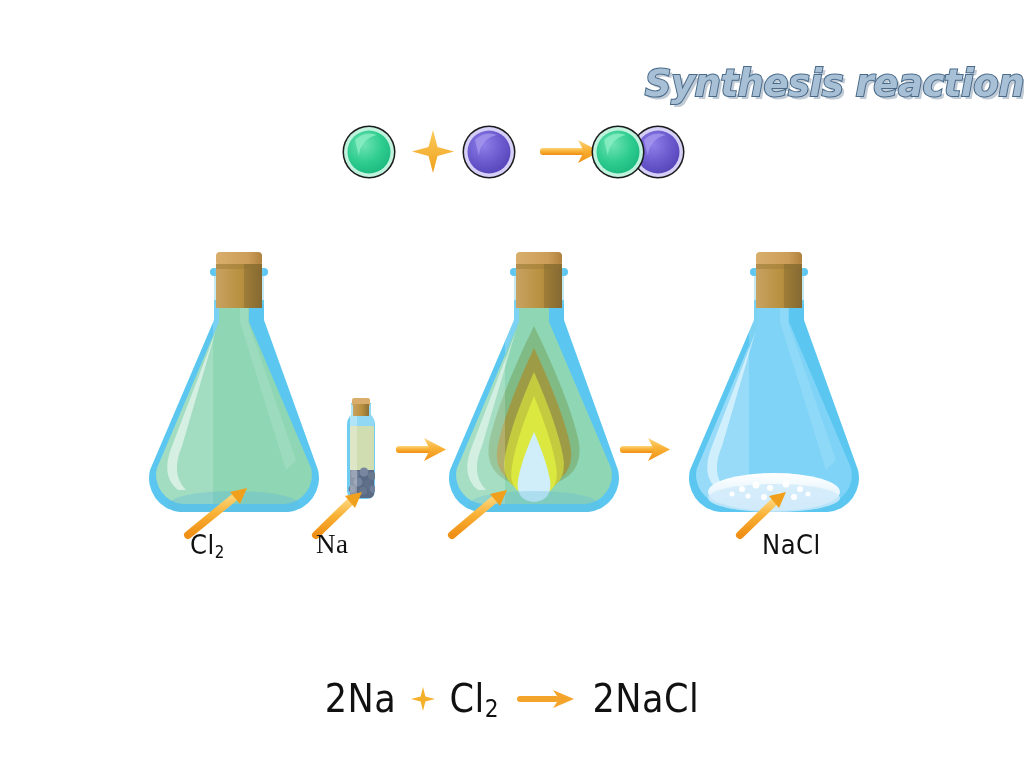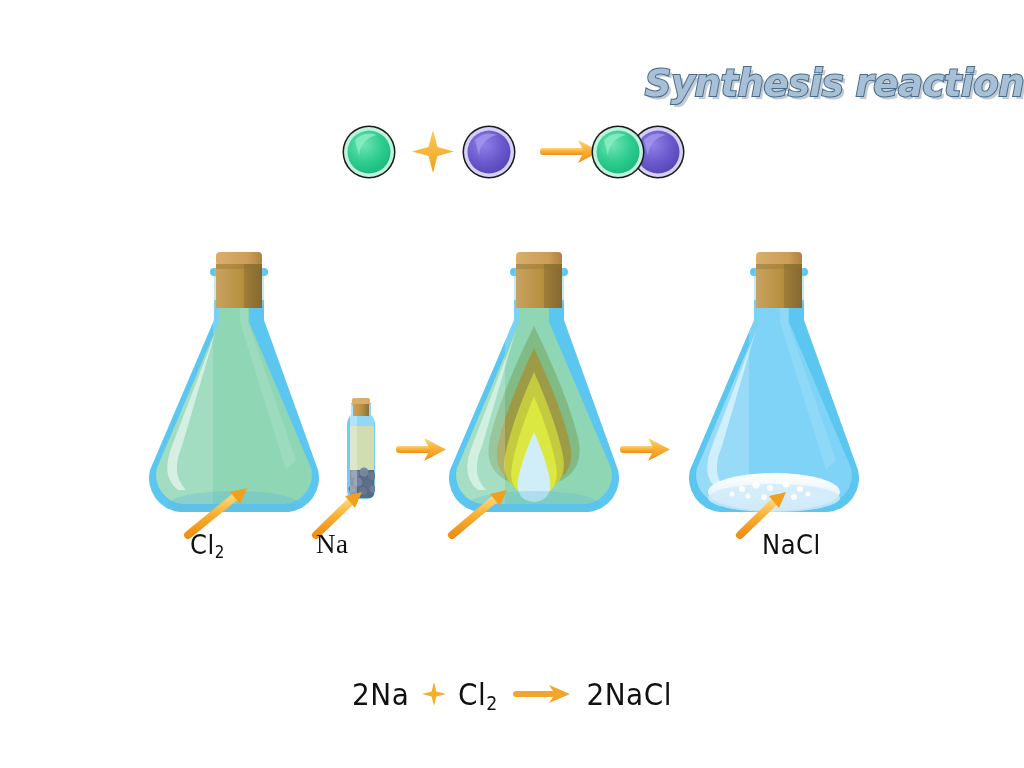--- a/index.html
+++ b/index.html
@@ -71,21 +71,21 @@
   #label-comb  { left: 452px; top: 529px; }
   #label-nacl  { left: 721px; top: 529px; margin-left: 41px; }
 
   #equation {
     position: absolute;
     left: 0;
     top: 673px;
     width: 1024px;
     text-align: center;
     font-family: "DejaVu Sans Condensed", "Liberation Sans Narrow", "Liberation Sans", sans-serif;
-    font-size: 31px;
+    font-size: 39px;
     font-weight: 300;
     color: #111111;
     letter-spacing: 0.5px;
     white-space: nowrap;
   }
   #equation sub {
     font-size: 0.62em;
     vertical-align: baseline;
     position: relative;
     top: 5px;

